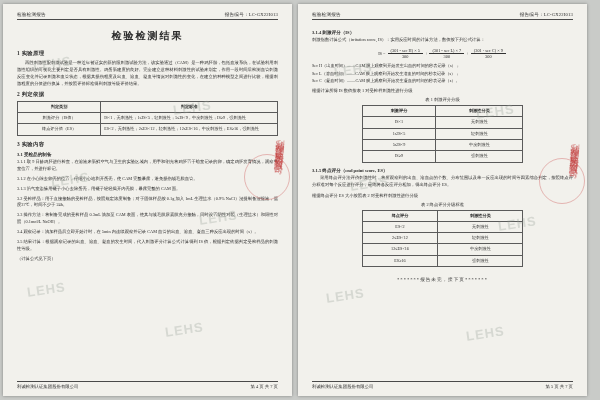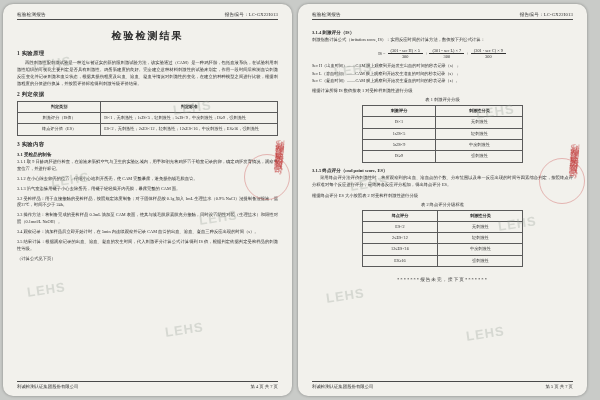--- a/index.html
+++ b/index.html
@@ -15,21 +15,20 @@
     display:flex;
   }
   .page{
     position:relative;
     background:#f2f1ec;
     width:289px;height:392px;
     margin:4px 3px;
     box-shadow:0 0 3px rgba(0,0,0,.35);
     overflow:hidden;
     color:#2b2b2b;
-    border-radius:10px;
   }
   .page-inner{
     position:absolute;inset:0;
     padding:8px 14px 0 14px;
     box-sizing:border-box;
   }
   .hdr{
     display:flex;justify-content:space-between;align-items:flex-end;
     font-size:4.6px;letter-spacing:.2px;
     border-bottom:.7px solid #4a4a4a;

